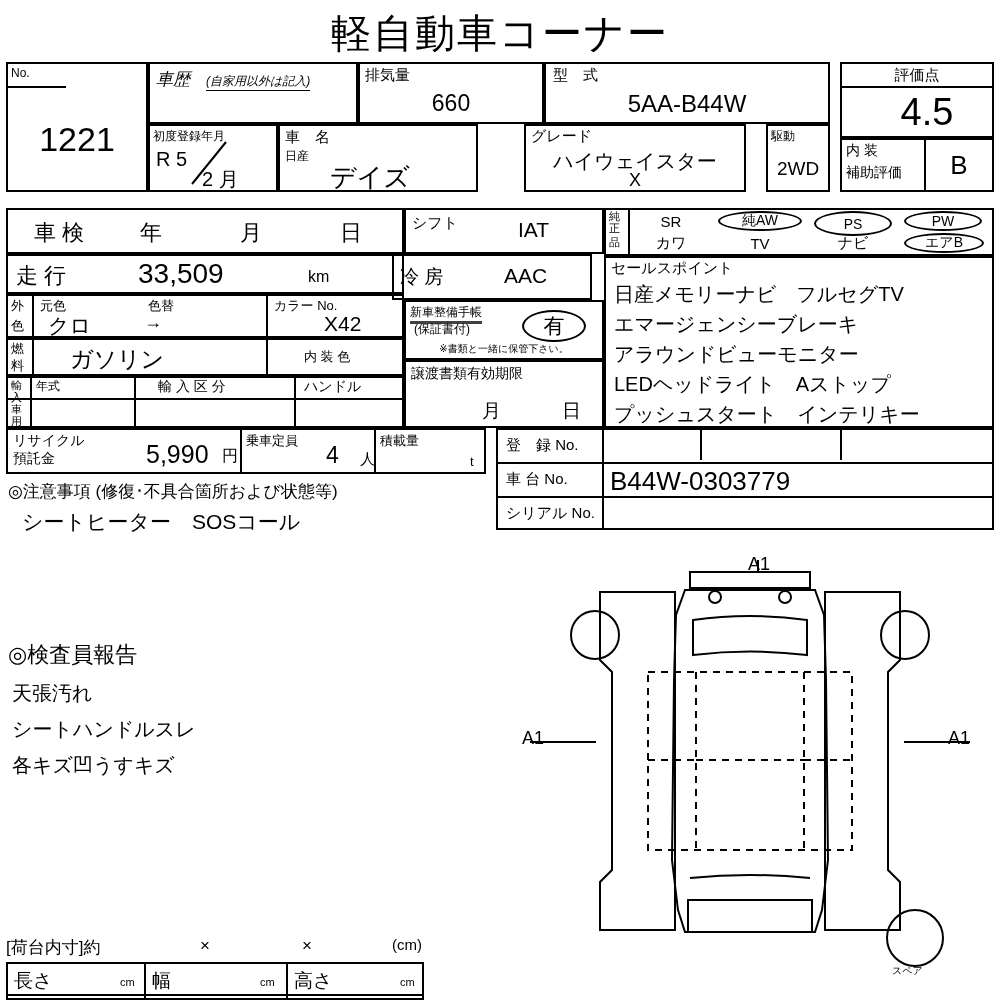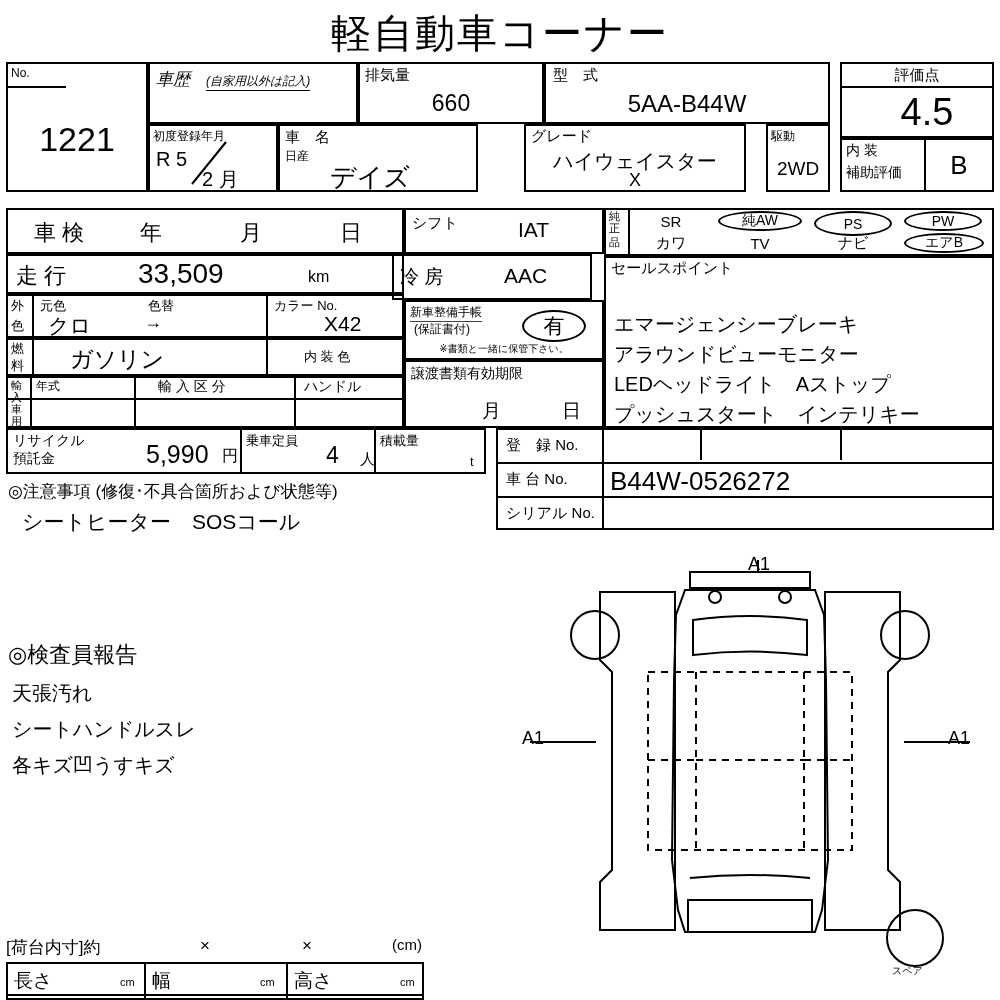--- a/index.html
+++ b/index.html
@@ -170,21 +170,21 @@
 
   <div class="abs bx" style="left:404px;top:208px;width:200px;height:46px;">
     <div class="abs" style="left:6px;top:4px;font-size:15px;">シフト</div>
     <div class="abs" style="left:112px;top:8px;font-size:21px;">IAT</div>
   </div>
   <div class="abs bx" style="left:392px;top:254px;width:200px;height:46px;">
     <div class="abs" style="left:6px;top:8px;font-size:19px;">冷 房</div>
     <div class="abs" style="left:110px;top:8px;font-size:21px;">AAC</div>
   </div>
   <div class="abs bx" style="left:404px;top:300px;width:200px;height:60px;">
-    <div class="abs" style="left:4px;top:2px;font-size:12px;border-bottom:1px solid #404040;">新車整備手帳</div>
+    <div class="abs" style="left:4px;top:2px;font-size:12px;border-bottom:3px solid #404040;">新車整備手帳</div>
     <div class="abs" style="left:8px;top:19px;font-size:12px;">(保証書付)</div>
     <div class="abs pill" style="left:116px;top:8px;width:64px;height:32px;border-radius:50%;font-size:21px;">有</div>
     <div class="abs" style="left:2px;top:40px;width:192px;font-size:10px;text-align:center;">※書類と一緒に保管下さい。</div>
   </div>
   <div class="abs bx" style="left:404px;top:360px;width:200px;height:68px;">
     <div class="abs" style="left:5px;top:3px;font-size:14px;">譲渡書類有効期限</div>
     <div class="abs" style="left:76px;top:36px;font-size:19px;">月</div>
     <div class="abs" style="left:156px;top:36px;font-size:19px;">日</div>
   </div>
 
@@ -200,36 +200,37 @@
     <div class="abs pill" style="left:298px;top:1px;width:78px;height:20px;font-size:14px;">PW</div>
 
     <div class="abs ctr" style="left:28px;top:23px;width:74px;height:20px;font-size:15px;">カワ</div>
     <div class="abs ctr" style="left:112px;top:23px;width:84px;height:20px;font-size:15px;">TV</div>
     <div class="abs ctr" style="left:208px;top:23px;width:78px;height:20px;font-size:15px;">ナビ</div>
     <div class="abs pill" style="left:298px;top:23px;width:80px;height:20px;font-size:14px;">エアB</div>
   </div>
 
   <div class="abs bx" style="left:604px;top:256px;width:390px;height:172px;">
     <div class="abs" style="left:5px;top:1px;font-size:15px;">セールスポイント</div>
+    <div class="abs sp-line" style="left:8px;top:22px;">日産メモリーナビ　フルセグTV</div>
     <div class="abs sp-line" style="left:8px;top:52px;">エマージェンシーブレーキ</div>
     <div class="abs sp-line" style="left:8px;top:112px;">LEDヘッドライト　Aストップ</div>
     <div class="abs sp-line" style="left:8px;top:82px;">アラウンドビューモニター</div>
     <div class="abs sp-line" style="left:8px;top:142px;">プッシュスタート　インテリキー</div>
   </div>
 
   <div class="abs bx" style="left:496px;top:428px;width:498px;height:102px;">
     <div class="abs" style="left:0;top:32px;width:494px;height:2px;background:#000;"></div>
     <div class="abs" style="left:0;top:66px;width:494px;height:2px;background:#000;"></div>
     <div class="abs" style="left:104px;top:0;width:2px;height:98px;background:#000;"></div>
 
     <div class="abs lft" style="left:8px;top:6px;font-size:15px;">登　録 No.</div>
     <div class="abs lft" style="left:114px;top:4px;font-size:22px;"></div>
 
     <div class="abs lft" style="left:8px;top:40px;font-size:15px;">車 台 No.</div>
-    <div class="abs lft" style="left:112px;top:36px;font-size:26px;">B44W-0526272</div>
+    <div class="abs lft" style="left:112px;top:36px;font-size:26px;">B44W-0303779</div>
 
     <div class="abs lft" style="left:8px;top:74px;font-size:15px;">シリアル No.</div>
     <div class="abs lft" style="left:114px;top:72px;font-size:22px;"></div>
   </div>
 
   <div class="abs" style="left:700px;top:428px;width:2px;height:32px;background:#000;"></div>
   <div class="abs" style="left:840px;top:428px;width:2px;height:32px;background:#000;"></div>
 
   <div class="abs" style="left:8px;top:640px;width:420px;">
     <div class="abs" style="left:0;top:0;font-size:22px;">◎検査員報告</div>

